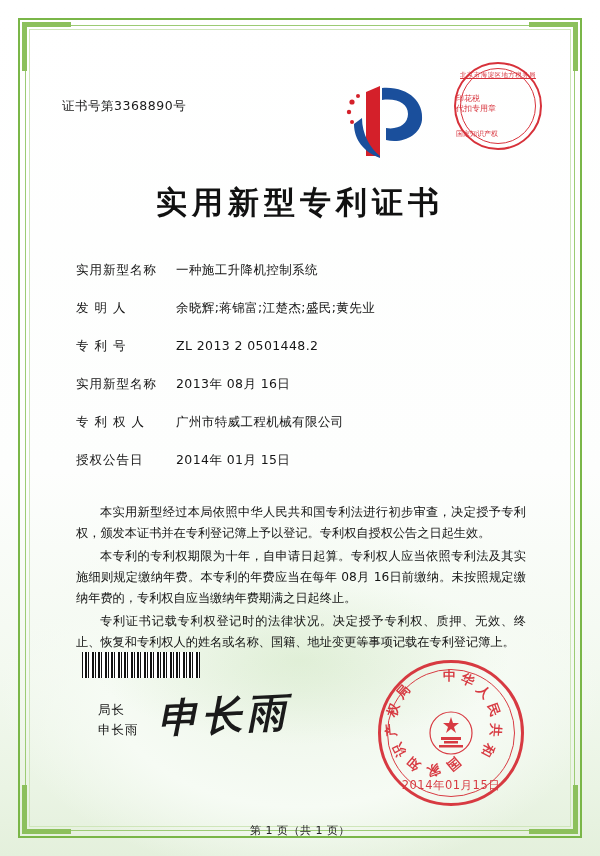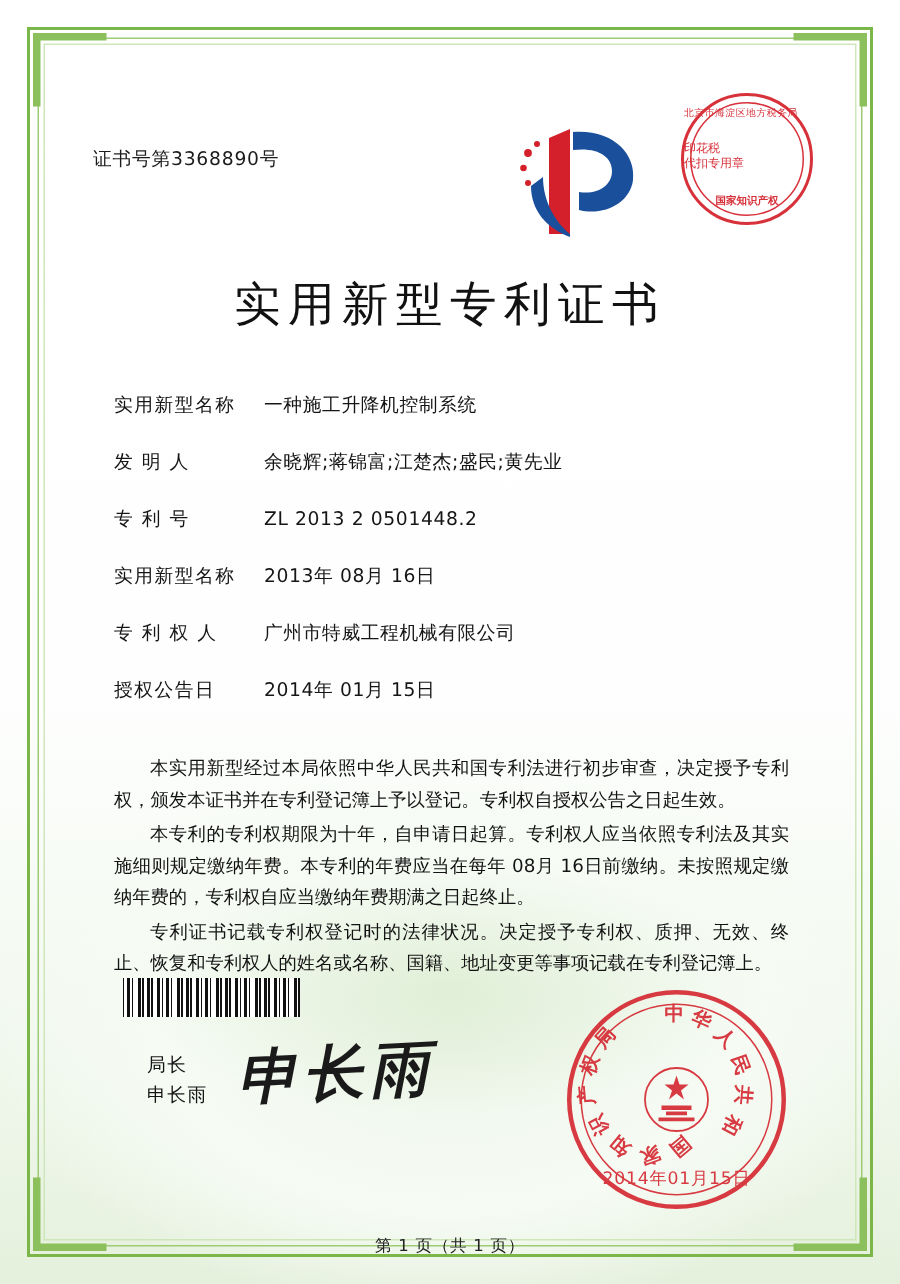--- a/index.html
+++ b/index.html
@@ -91,51 +91,50 @@
   .seal-top .ring {
     position: absolute;
     left: 4px; top: 4px; right: 4px; bottom: 4px;
     border: 1px solid #d4202a;
     border-radius: 50%;
   }
   .seal-top .arc-text {
     position: absolute;
     left: 0; top: 7px;
     width: 84px;
-    text-align: left;
+    text-align: center;
     font-size: 6.5px;
     letter-spacing: 0.4px;
     color: #d4202a;
+    text-decoration: underline;
   }
   .seal-top .mid {
     position: absolute;
     left: 0; top: 30px;
     width: 64px;
     text-align: left;
     font-size: 8px;
     line-height: 10px;
     color: #d4202a;
   }
   .seal-top .bottom {
     position: absolute;
     left: 0; bottom: 9px;
     width: 84px;
-    text-align: center;
     font-size: 7px;
     color: #d4202a;
-    font-weight: bold;
   }
 
   .title {
     position: absolute;
     left: 0; right: 0;
     top: 142px;
     text-align: center;
     font-size: 31px;
-    font-weight: normal;
+    font-weight: bold;
     letter-spacing: 5px;
     color: #111111;
     font-family: "DejaVu Sans", "Liberation Sans", sans-serif;
   }
 
   .fields {
     position: absolute;
     left: 36px;
     right: 30px;
     top: 222px;

